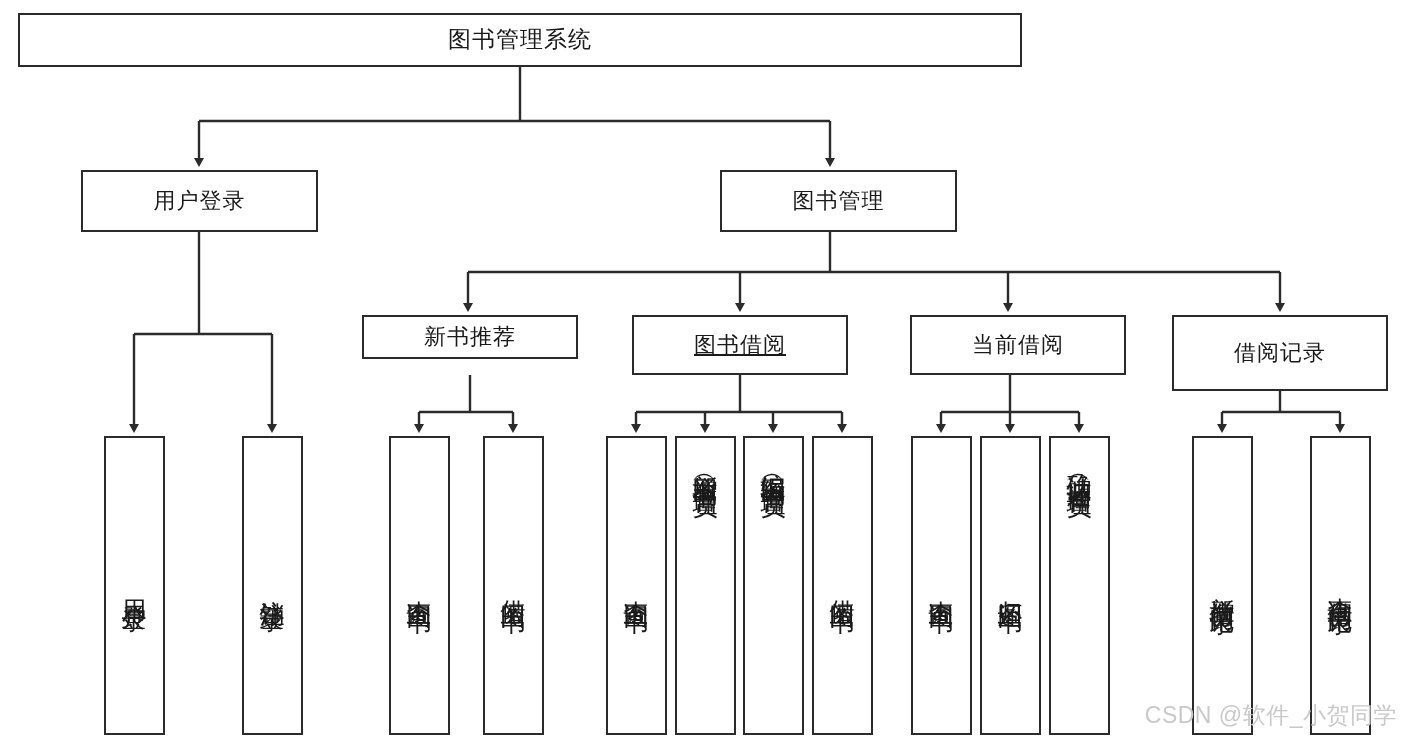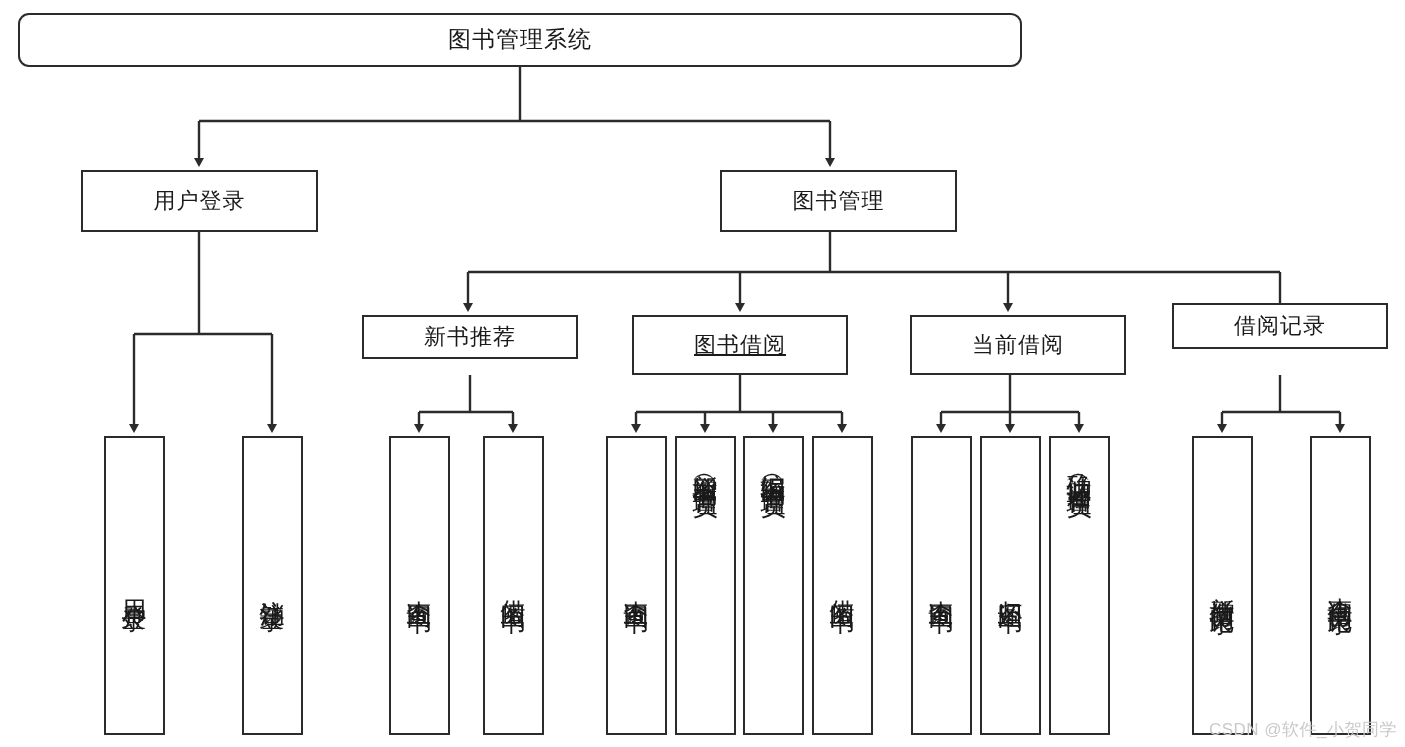--- a/index.html
+++ b/index.html
@@ -49,22 +49,22 @@
     line-height:1.12;
     letter-spacing:3px;
     white-space:pre;
   }
   
   .leaf.mid{padding-top:0;align-items:center;}
 
   
   #watermark{
     position:absolute;
-    right:8px;bottom:6px;
-    font-size:17px;
+    right:8px;bottom:16px;
+    font-size:23px;
     color:#c9c9c9;
     letter-spacing:.5px;
     white-space:nowrap;
     pointer-events:none;
   }
 </style>
 </head>
 <body>
 
 <div id="stage">
@@ -113,41 +113,41 @@
       <path d="M1010,412 L1010,425" marker-end="url(#arw)"></path>
       <path d="M1079,412 L1079,425" marker-end="url(#arw)"></path>
 
       <path d="M1280,375 L1280,412"></path>
       <path d="M1222,412 L1340,412"></path>
       <path d="M1222,412 L1222,425" marker-end="url(#arw)"></path>
       <path d="M1340,412 L1340,425" marker-end="url(#arw)"></path>
     </g>
   </svg>
 
-  <div class="node horiz root" style="left:18px;top:13px;width:1004px;height:54px;border-radius:11px;">
+  <div class="node horiz root" style="left:18px;top:13px;width:1004px;height:54px;">
     <span class="lbl">图书管理系统</span>
   </div>
 
   <div class="node horiz" style="left:81px;top:170px;width:237px;height:62px;">
     <span class="lbl">用户登录</span>
   </div>
   <div class="node horiz" style="left:711px;top:170px;width:237px;height:62px;margin-left:9px;">
     <span class="lbl">图书管理</span>
   </div>
 
   <div class="node horiz" style="left:362px;top:315px;width:216px;height:44px;">
     <span class="lbl">新书推荐</span>
   </div>
   <div class="node horiz" style="left:632px;top:315px;width:216px;height:60px;text-decoration:underline;">
     <span class="lbl">图书借阅</span>
   </div>
   <div class="node horiz" style="left:910px;top:315px;width:216px;height:60px;">
     <span class="lbl">当前借阅</span>
   </div>
-  <div class="node horiz" style="left:1172px;top:303px;width:216px;height:46px;">
+  <div class="node horiz" style="left:1172px;top:315px;width:216px;height:76px;">
     <span class="lbl">借阅记录</span>
   </div>
 
   <div class="node leaf mid" style="left:104px;top:436px;width:61px;height:299px;">
     <span class="lbl">用户登录</span>
   </div>
   <div class="node leaf mid" style="left:242px;top:436px;width:61px;height:299px;">
     <span class="lbl">注销登录</span>
   </div>
 

